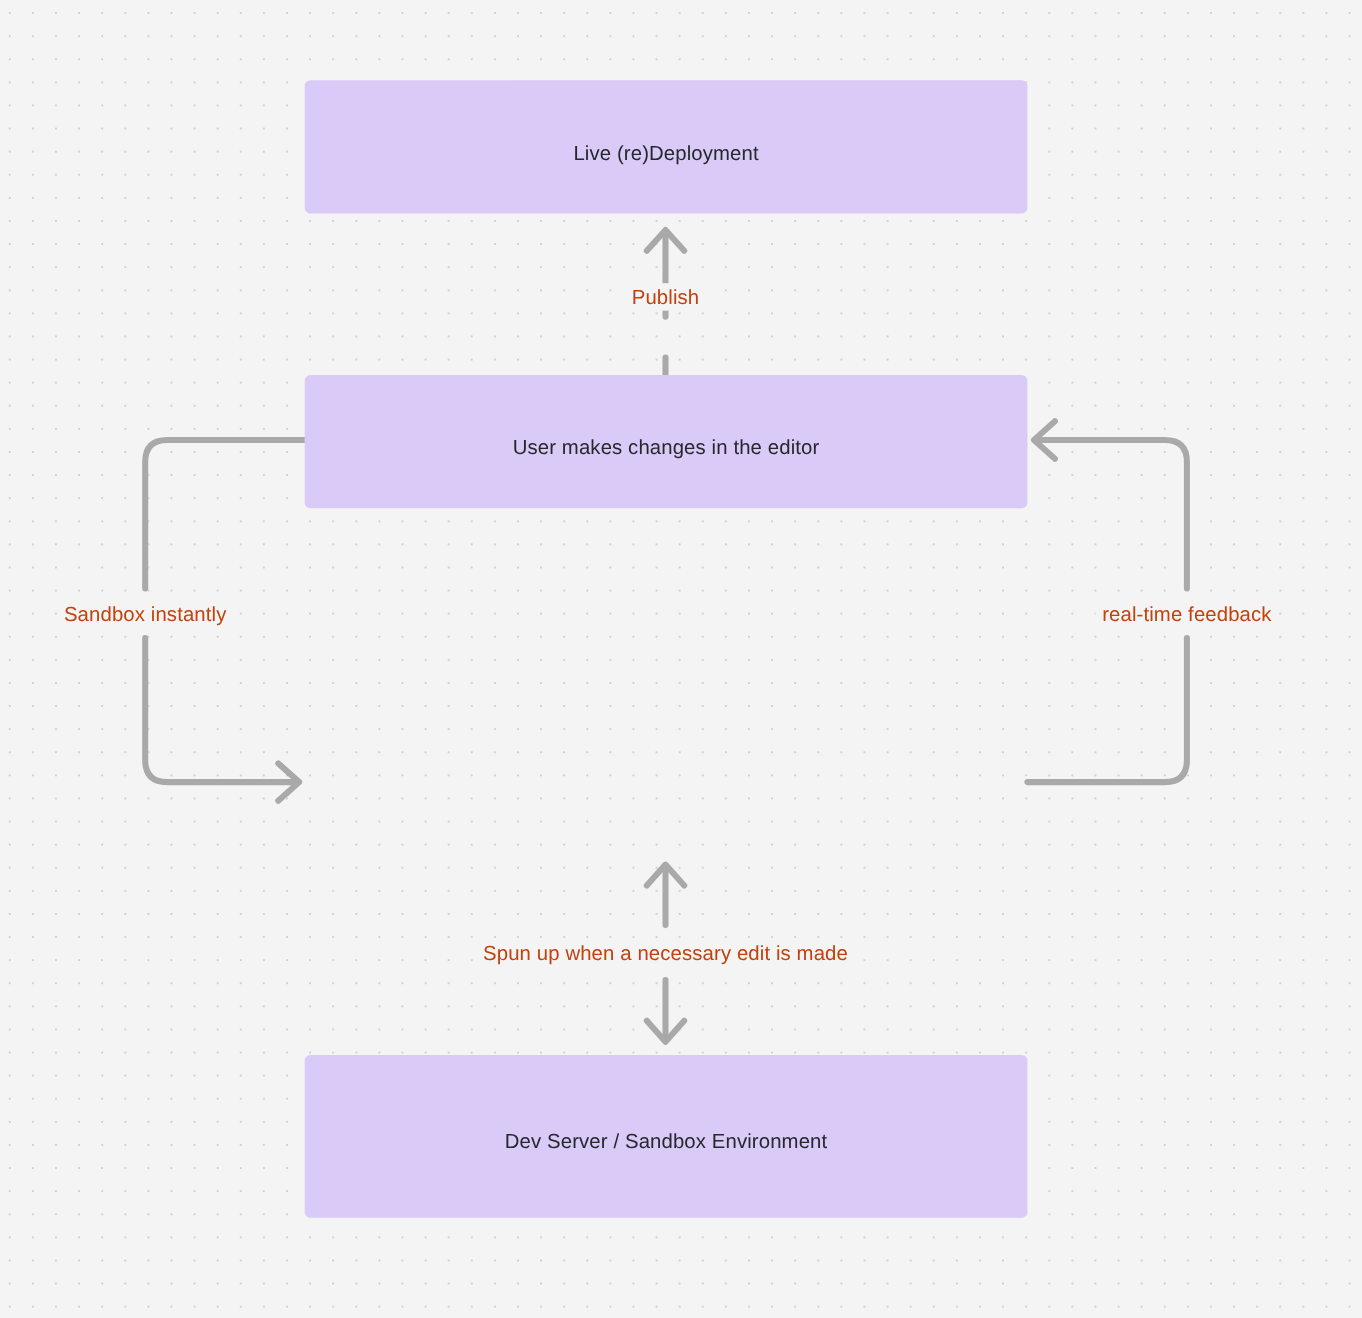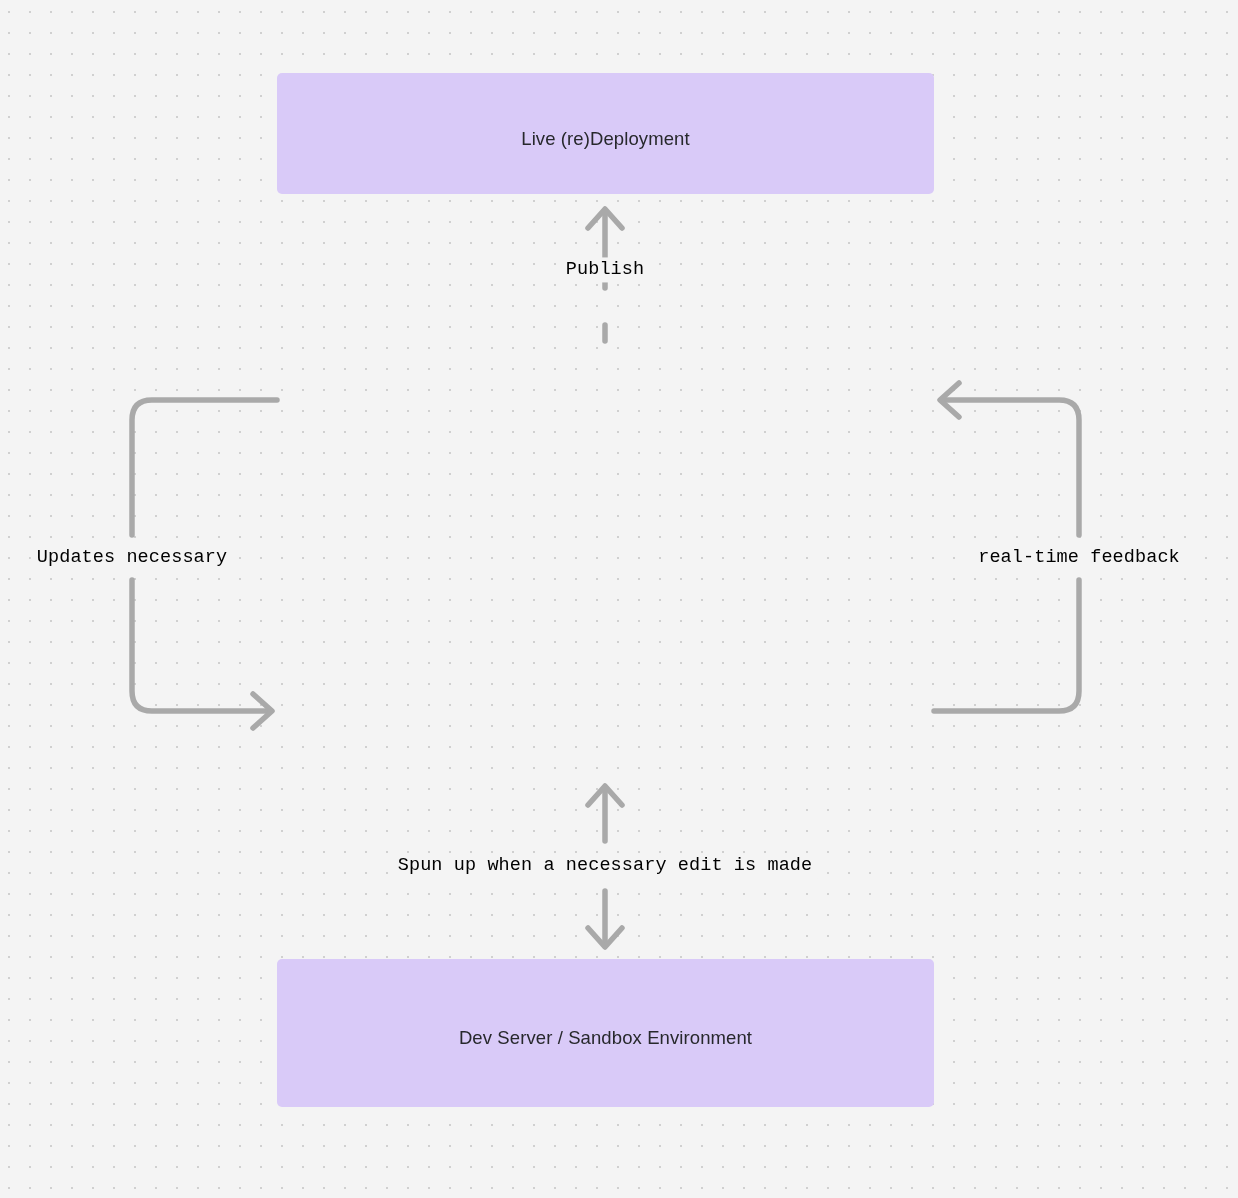--- a/index.html
+++ b/index.html
@@ -44,27 +44,26 @@
     color: #27282c;
     letter-spacing: 0.1px;
     text-align: center;
     line-height: 1.3;
     white-space: nowrap;
     margin-top: 11px;
   }
   .edge-label {
     position: absolute;
     font-size: 18.5px;
-    color: #000000;
+    color: #c2410c;
     letter-spacing: 0.1px;
     white-space: nowrap;
     background-color: #f4f4f4;
     padding: 1px 6px;
     line-height: 1.25;
-    font-family: Liberation Mono, monospace;
   }
   .edge-label.centered {
     transform: translate(-50%, -50%);
   }
 </style>
 </head>
 <body>
 
 <div id="canvas">
 
@@ -93,27 +92,30 @@
       <path d="M 588 805 L 605 786 L 622 805" stroke="#a9a9a9" stroke-width="5.5" stroke-linecap="round" stroke-linejoin="round" fill="none"></path>
       <path d="M 605 891 L 605 944" stroke="#a9a9a9" stroke-width="5.5" stroke-linecap="round"></path>
       <path d="M 588 928 L 605 947 L 622 928" stroke="#a9a9a9" stroke-width="5.5" stroke-linecap="round" stroke-linejoin="round" fill="none"></path>
     </g>
   </svg>
 
   <div class="node" style="left:277px; top:73px; width:657px; height:121px;">
     <span class="node-label">Live (re)Deployment</span>
   </div>
 
+  <div class="node" style="left:277px; top:341px; width:657px; height:121px;">
+    <span class="node-label">User makes changes in the editor</span>
+  </div>
 
 
   <div class="node" style="left:277px; top:959px; width:657px; height:148px;">
     <span class="node-label">Dev Server / Sandbox Environment</span>
   </div>
 
   <div class="edge-label centered" style="left:605px; top:270px;">Publish</div>
 
-  <div class="edge-label centered" style="left:132px; top:558px;">Updates necessary</div>
+  <div class="edge-label centered" style="left:132px; top:558px;">Sandbox instantly</div>
 
   <div class="edge-label centered" style="left:1079px; top:558px;text-align:right;">real-time feedback</div>
 
   <div class="edge-label centered" style="left:605px; top:866px;">Spun up when a necessary edit is made</div>
 
 </div>
 
 </body></html>

